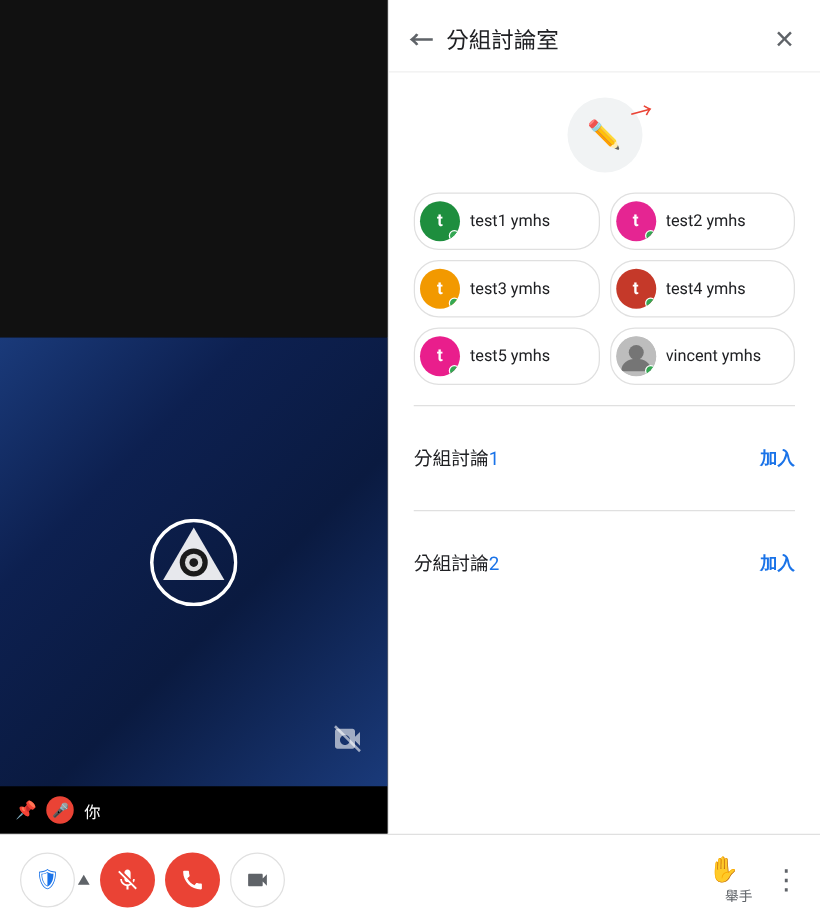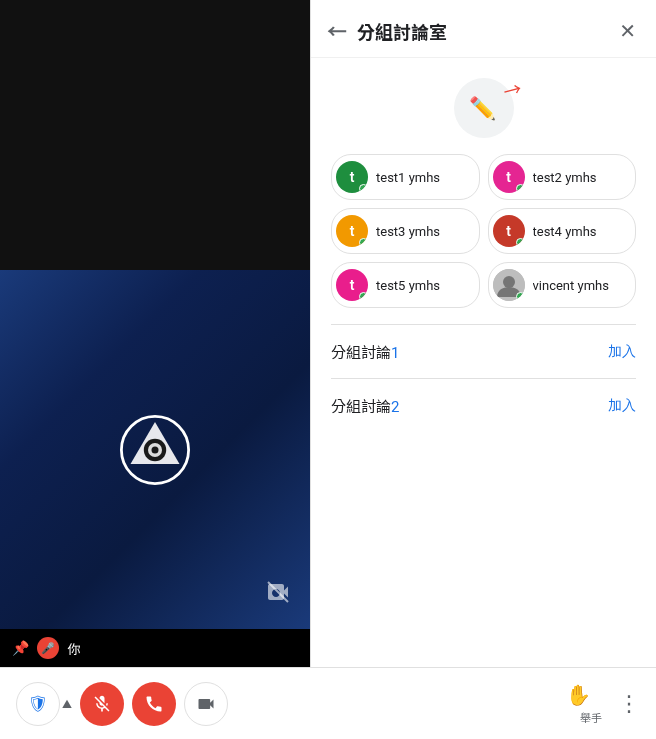--- a/index.html
+++ b/index.html
@@ -92,21 +92,21 @@
     }
     .back-arrow {
       cursor: pointer;
       color: #5f6368;
       font-size: 20px;
       font-weight: bold;
     }
     .breakout-title {
       flex: 1;
       font-size: 18px;
-      font-weight: 700;
+      font-weight: 400;
       color: #202124;
     }
     .close-btn {
       color: #5f6368;
       font-size: 20px;
       cursor: pointer;
     }
     .breakout-content {
       flex: 1;
       overflow-y: auto;
@@ -198,36 +198,36 @@
       font-size: 13px;
       color: #202124;
       white-space: nowrap;
       overflow: hidden;
       text-overflow: ellipsis;
     }
 
     
     .room-row {
       border-top: 1px solid #e0e0e0;
-      padding: 16px 0;
+      padding: 31px 0;
       display: flex;
       align-items: center;
       justify-content: space-between;
     }
     .room-name {
       font-size: 15px;
       color: #202124;
     }
     .room-name .num {
       color: #1a73e8;
     }
     .join-btn {
       color: #1a73e8;
       font-size: 14px;
-      font-weight: 400;
+      font-weight: 700;
       cursor: pointer;
       background: none;
       border: none;
     }
 
     
     .toolbar {
       height: 72px;
       background: #fff;
       border-top: 1px solid #e0e0e0;

